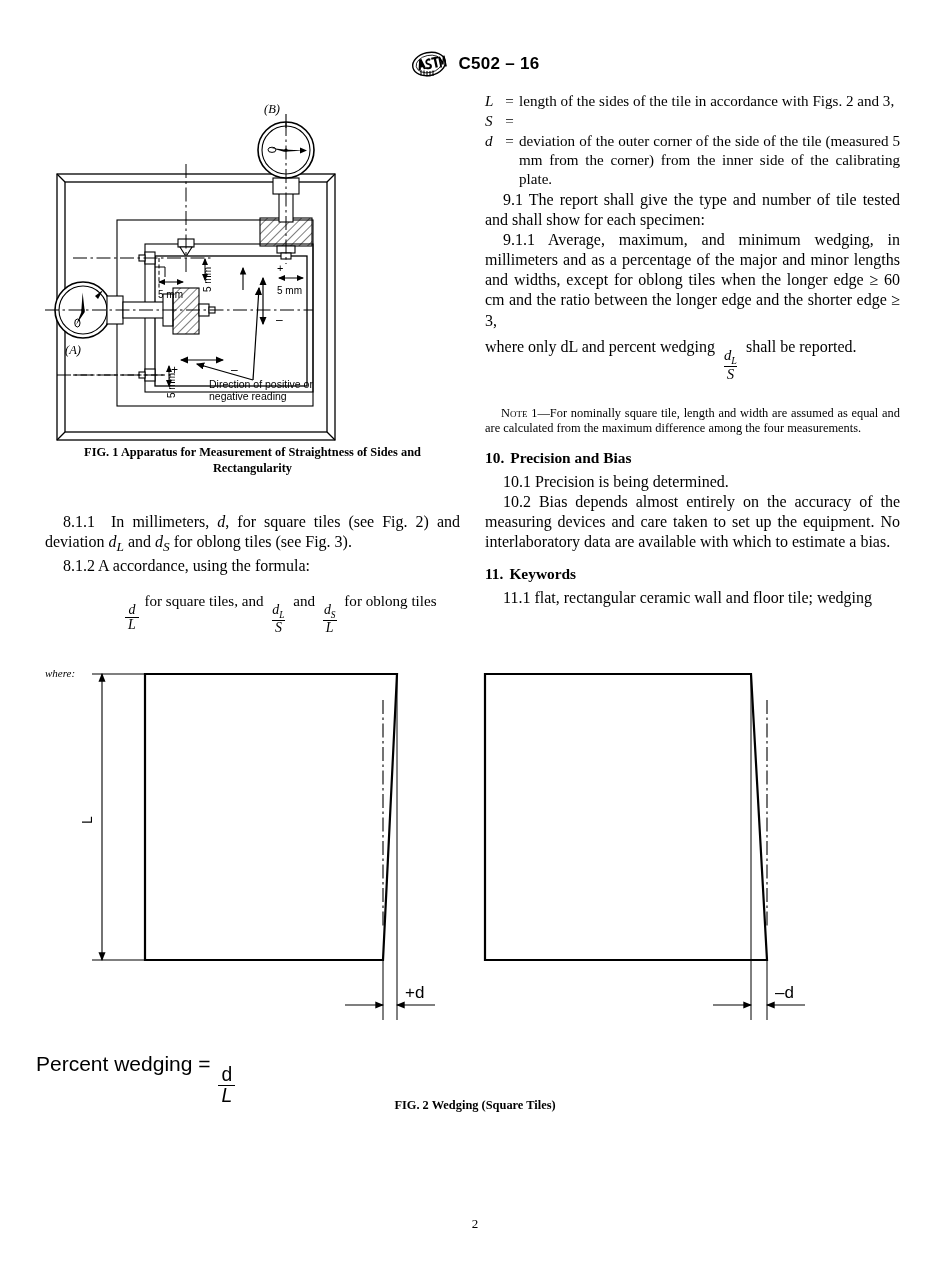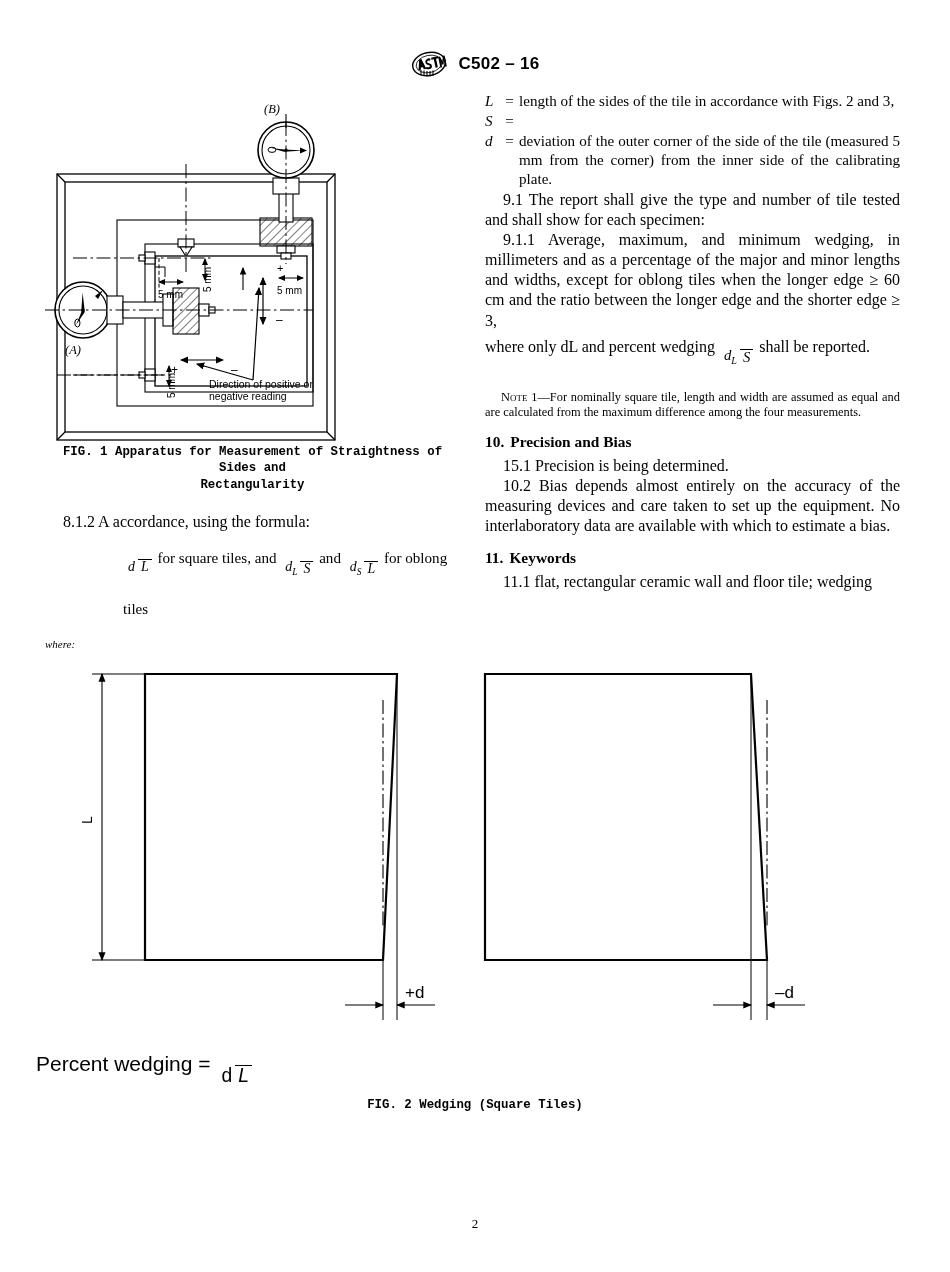--- a/index.html
+++ b/index.html
@@ -93,21 +93,21 @@
     width: 15px;
     font-style: italic;
     white-space: nowrap;
   }
   .deflist td.eq { width: 19px; text-align: center; }
   .deflist td.def { text-align: justify; }
 
   
   .frac {
     display: inline-flex;
-    flex-direction: row;
+    flex-direction: column;
     align-items: center;
     vertical-align: -0.52em;
     font-style: italic;
     line-height: 1.02;
     margin: 17px 2px;
   }
   .frac .nu { padding: 0 3px; font-size: 0.92em; }
   .frac .de {
     padding: 0 3px;
     border-top: 1px solid #000;
@@ -117,21 +117,21 @@
 
   .formula-line {
     font-size: 15.1px;
     margin: 10px 0 0 0;
     padding-left: 78px;
     line-height: 2.0;
   }
 
   
   .fig-caption {
-    font-family: Liberation Mono, monospace;
+    font-family: Liberation Serif, serif;
     font-weight: bold;
     font-size: 12.4px;
     text-align: center;
     line-height: 1.32;
   }
 
   
   .fig1-wrap {
     position: absolute;
     left: 45px;
@@ -357,20 +357,24 @@
     </svg>
   </div>
 
   <div class="fig1-caption fig-caption">
     <div>FIG. 1  Apparatus for Measurement of Straightness of Sides and</div>
     <div>Rectangularity</div>
   </div>
 
   <div style="position:absolute; left:45px; top:512px; width:415px;">
 
+    <p class="body">
+      8.1.1&nbsp; In millimeters, <i>d</i>, for square tiles (see Fig. 2) and
+      deviation <i>d<sub>L</sub></i> and <i>d<sub>S</sub></i> for oblong tiles (see Fig. 3).
+    </p>
 
     <p class="body">8.1.2  A accordance, using the formula:</p>
 
     <div class="formula-line">
       <span class="frac">
         <span class="nu">d</span>
         <span class="de">L</span>
       </span>
       <span>for square tiles, and</span>
       <span class="frac">
@@ -423,21 +427,21 @@
       <span>shall be reported.</span>
     </p>
 
     <p class="note">
       <span class="notelabel">Note 1</span><span>—For nominally square tile, length and width are assumed as equal and are calculated from the maximum difference among the four measurements.</span>
     </p>
 
     <h3 class="sect">
       <span class="num">10.</span><span>Precision and Bias</span>
     </h3>
-    <p class="body">15.1  Precision is being determined.</p>
+    <p class="body">10.1  Precision is being determined.</p>
     <p class="body">10.2  Bias depends almost entirely on the accuracy of the measuring devices and care taken to set up the equipment. No interlaboratory data are available with which to estimate a bias.</p>
 
     <h3 class="sect">
       <span class="num">11.</span><span>Keywords</span>
     </h3>
     <p class="body">11.1  flat, rectangular ceramic wall and floor tile; wedging</p>
   </div>
 
   <div class="fig2-wrap">
     <svg width="860" height="380" viewBox="0 0 860 380">

